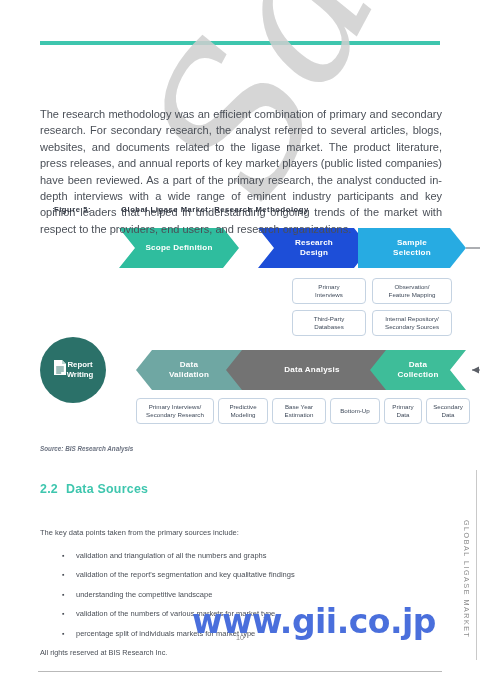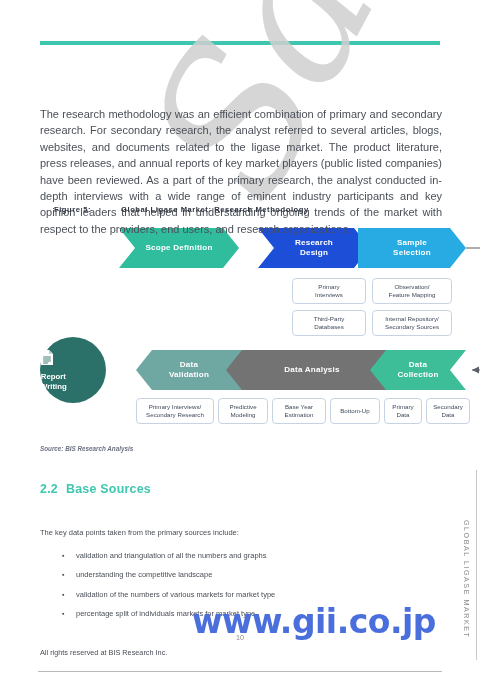--- a/index.html
+++ b/index.html
@@ -193,22 +193,22 @@
   
   .circle {
     position: absolute;
     left: 0px;
     top: 115px;
     width: 66px;
     height: 66px;
     border-radius: 50%;
     background: #2b7169;
     display: flex;
-    flex-direction: column;
-    align-items: flex-start;
+    flex-direction: row;
+    align-items: center;
     justify-content: center;
     color: #ffffff;
     font-size: 7.8px;
     font-weight: bold;
     line-height: 10px;
     text-align: center;
   }
   .circle .doc-icon { margin-bottom: 3px; display: block; }
 
   
@@ -451,28 +451,29 @@
       <span>
         <span>Secondary</span><br>
         <span>Data</span>
       </span>
     </div>
   </div>
 
   <div class="source">Source: BIS Research Analysis</div>
 
   <div class="h2 h2-datasources">
-    <span class="num">2.2</span><span>Base Sources</span>
+    <span class="num">2.2</span><span>Data Sources</span>
   </div>
 
 
   <div class="lead">The key data points taken from the primary sources include:</div>
 
   <div class="bullets">
     <div class="bullet">validation and triangulation of all the numbers and graphs</div>
+    <div class="bullet">validation of the report's segmentation and key qualitative findings</div>
     <div class="bullet">understanding the competitive landscape</div>
     <div class="bullet">validation of the numbers of various markets for market type</div>
     <div class="bullet">percentage split of individuals markets for market type</div>
   </div>
 
   <div class="side-rule"></div>
   <div class="side-label">GLOBAL LIGASE MARKET</div>
 
   <div class="url-watermark">www.gii.co.jp</div>
 

